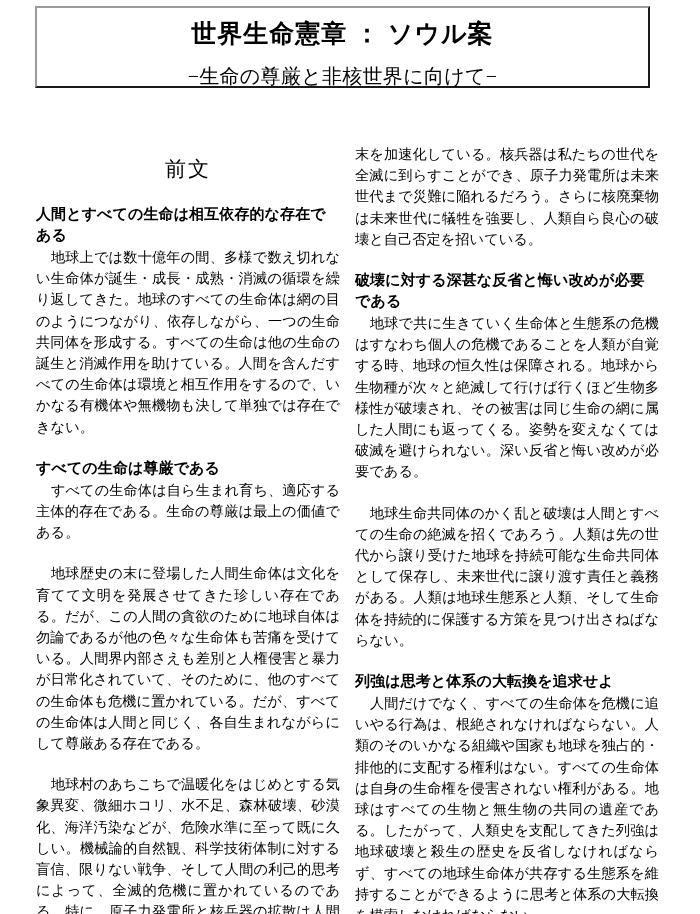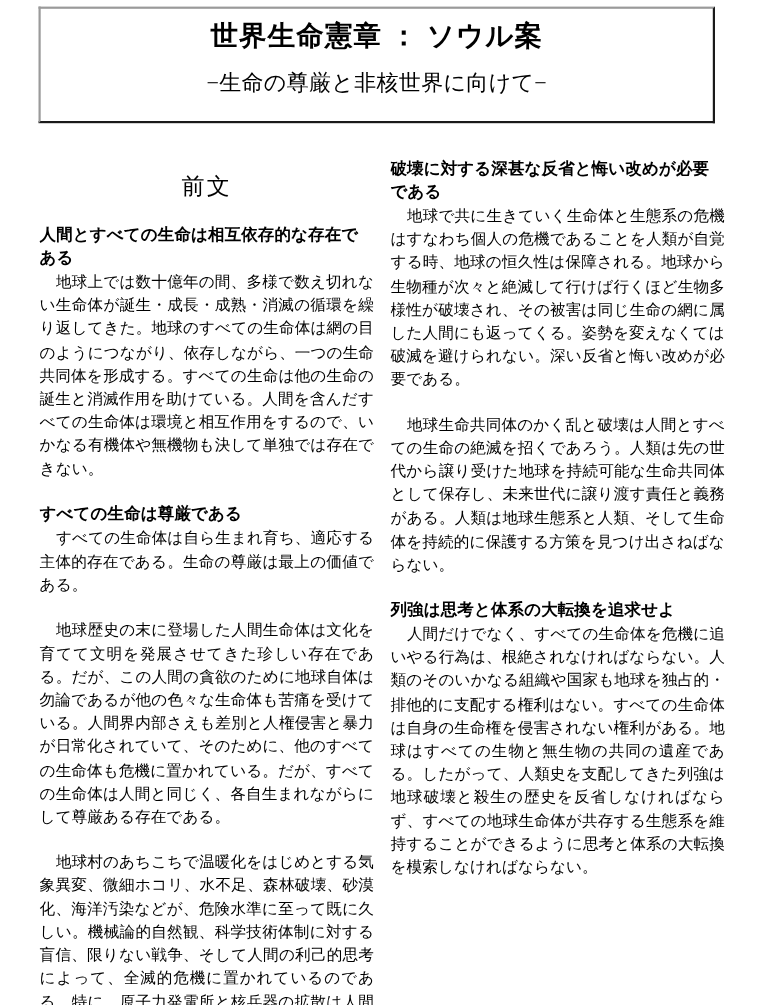--- a/index.html
+++ b/index.html
@@ -21,21 +21,21 @@
     height: 914px;
     box-sizing: border-box;
   }
 
   
   .title-frame {
     position: absolute;
     left: 35px;
     top: 6px;
     width: 615px;
-    height: 106px;
+    height: 82px;
     box-sizing: border-box;
     border-top: 2px solid #9a9a9a;
     border-left: 2px solid #9a9a9a;
     border-right: 2px solid #1a1a1a;
     border-bottom: 2px solid #1a1a1a;
     background: #ffffff;
   }
   .doc-title {
     text-align: center;
     font-weight: bold;
@@ -135,20 +135,23 @@
       </div>
 
       <div class="blk">
         <p class="body-text">地球村のあちこちで温暖化をはじめとする気象異変、微細ホコリ、水不足、森林破壊、砂漠化、海洋汚染などが、危険水準に至って既に久しい。機械論的自然観、科学技術体制に対する盲信、限りない戦争、そして人間の利己的思考によって、全滅的危機に置かれているのである。特に、原子力発電所と核兵器の拡散は人間だけでなく、地球上のすべての生命共同体の終</p>
       </div>
 
     </div>
 
     <div class="col col-right">
 
+      <div class="blk">
+        <p class="body-text" style="text-indent:0">末を加速化している。核兵器は私たちの世代を全滅に到らすことができ、原子力発電所は未来世代まで災難に陥れるだろう。さらに核廃棄物は未来世代に犠牲を強要し、人類自ら良心の破壊と自己否定を招いている。</p>
+      </div>
 
       <div class="blk">
         <h3 class="heading">破壊に対する深甚な反省と悔い改めが必要である</h3>
         <p class="body-text">地球で共に生きていく生命体と生態系の危機はすなわち個人の危機であることを人類が自覚する時、地球の恒久性は保障される。地球から生物種が次々と絶滅して行けば行くほど生物多様性が破壊され、その被害は同じ生命の網に属した人間にも返ってくる。姿勢を変えなくては破滅を避けられない。深い反省と悔い改めが必要である。</p>
       </div>
 
       <div class="blk">
         <p class="body-text">地球生命共同体のかく乱と破壊は人間とすべての生命の絶滅を招くであろう。人類は先の世代から譲り受けた地球を持続可能な生命共同体として保存し、未来世代に譲り渡す責任と義務がある。人類は地球生態系と人類、そして生命体を持続的に保護する方策を見つけ出さねばならない。</p>
       </div>
 

